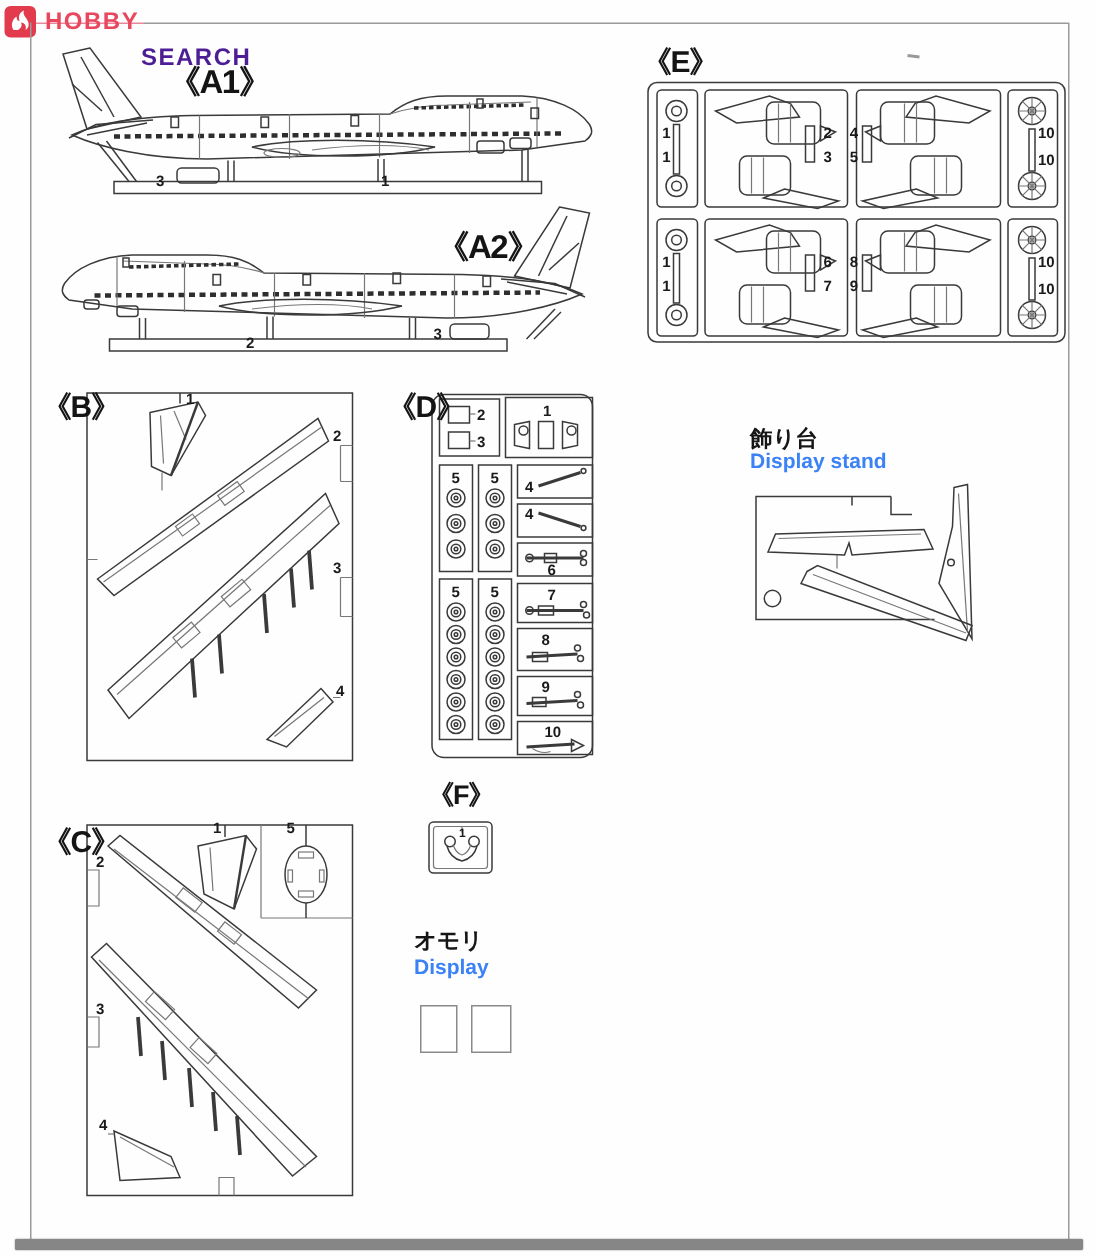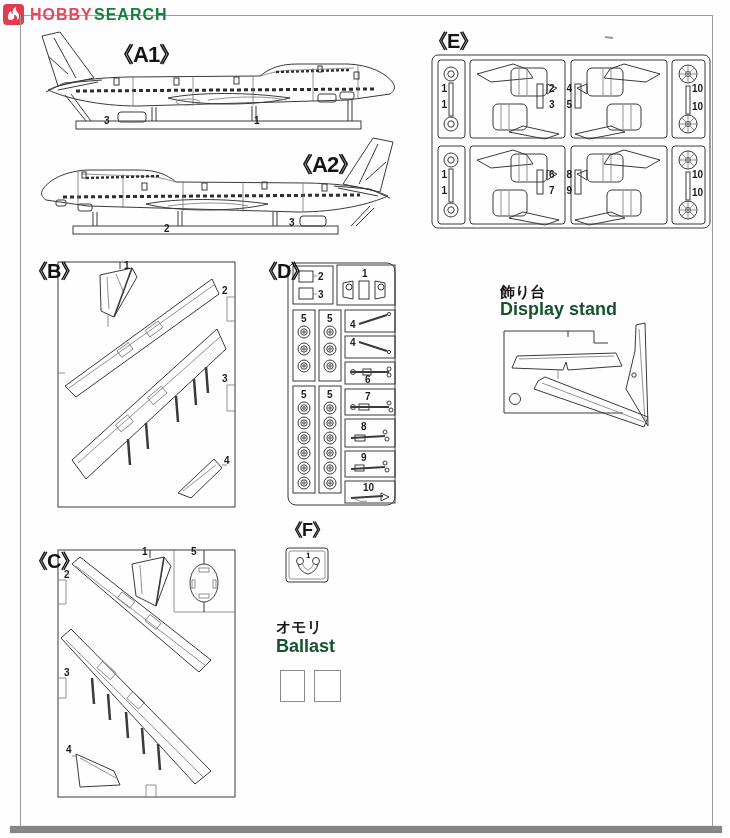--- a/index.html
+++ b/index.html
@@ -2,31 +2,31 @@
 <html><head>
 <meta charset="utf-8">
 <style>
   html,body{margin:0;padding:0;background:#fff;}
   #page{position:relative;width:730px;height:838px;background:#fefefe;overflow:hidden;
         font-family:"Liberation Sans",sans-serif;color:#111;}
   .abs{position:absolute;}
   
   .brand{font-weight:bold;font-size:16px;letter-spacing:1px;}
   .brand-red{color:#e8475e;}
-  .brand-gray{color:#15803d;}
+  .brand-gray{color:#4c1d95;margin-top:24px;}
   .hline{height:1px;background:#9a9a9a;}
   .hline-red{height:1px;background:#e8889a;}
   .logo-box{width:21px;height:21px;background:#e23b4e;border-radius:4px;}
   
   .frame{border:1px solid #9a9a9a;border-top:none;}
   .bottom-bar{background:#868686;border-radius:1px;box-shadow:0 0 1px #666;}
   
   .seclabel{font-weight:bold;font-size:20px;color:#141414;letter-spacing:-1px;white-space:nowrap;}
   .jp{font-size:15px;font-weight:600;color:#161616;}
-  .en{font-size:18px;font-weight:bold;color:#14532d;}
+  .en{font-size:14px;font-weight:bold;color:#3b82f6;}
   svg{display:block;overflow:visible;}
   svg text{font-family:"Liberation Sans",sans-serif;}
   .pn{font-size:10px;font-weight:bold;fill:#1a1a1a;}
   .pn7{font-size:8px;font-weight:bold;fill:#1a1a1a;}
   .ln{stroke:#3a3a3a;fill:none;stroke-width:1;}
   .ln2{stroke:#777;fill:none;stroke-width:0.8;}
   .sq{width:23px;height:30px;border:1px solid #8a8a8a;background:#fff;}
 </style>
 </head>
 <body>
@@ -550,18 +550,18 @@
         <path d="M15,20 Q17,28 25,30 Q33,28 35,20"></path>
         <path d="M19,19 Q21,25 25,26 Q29,25 31,19" class="ln2"></path>
         <line x1="25" y1="7" x2="25" y2="11" class="ln2"></line>
       </g>
       <text x="23" y="14" class="pn7">1</text>
     </svg>
   </div>
 
   <div class="abs" style="left:276px;top:618px;width:110px;height:95px;text-decoration:underline;">
     <div class="abs jp" style="left:0px;top:0px;">オモリ</div>
-    <div class="abs en" style="left:0px;top:18px;">Ballast</div>
+    <div class="abs en" style="left:0px;top:18px;">Display</div>
     <div class="abs sq" style="left:4px;top:52px;"></div>
     <div class="abs sq" style="left:38px;top:52px;width:25px;"></div>
   </div>
 
 </div>
 
 </body></html>

